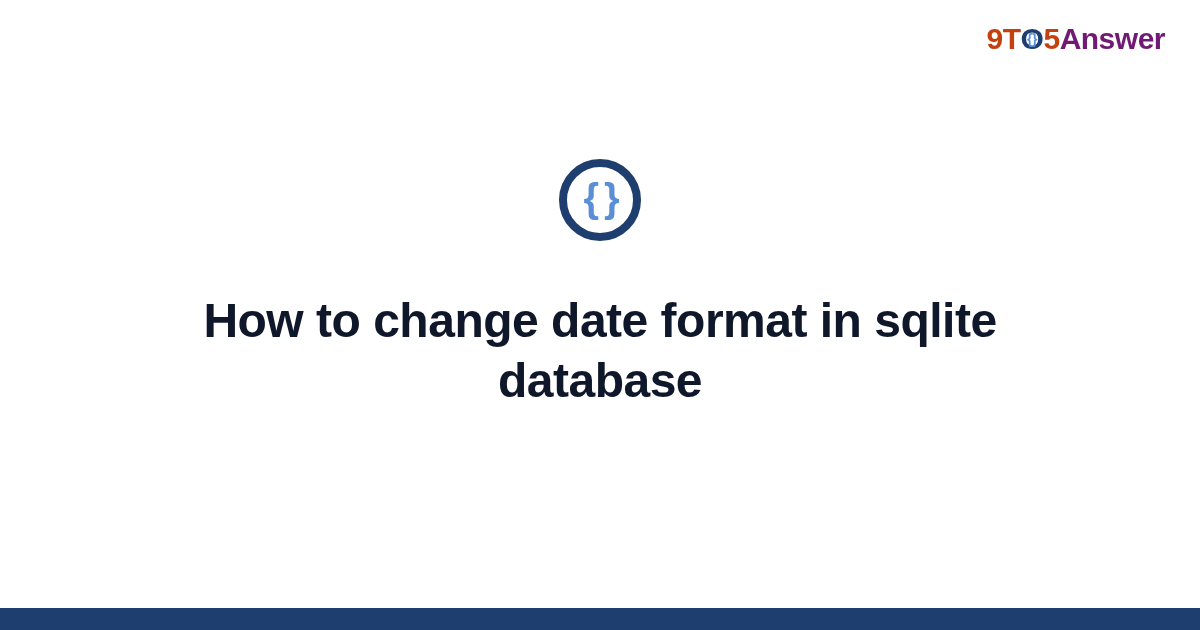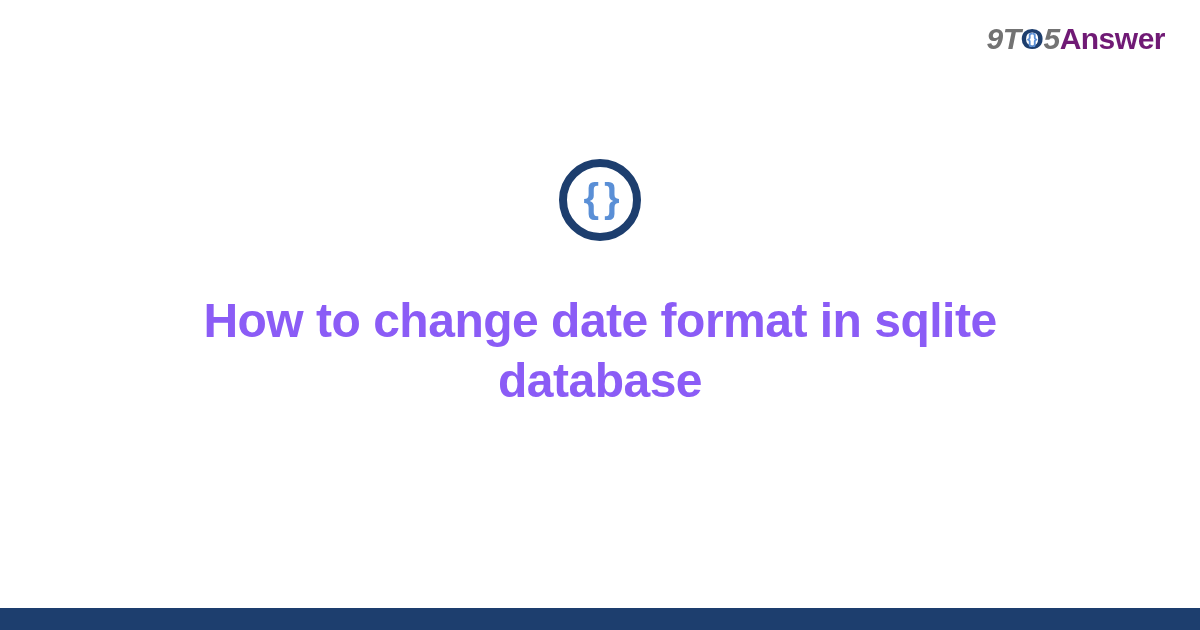--- a/index.html
+++ b/index.html
@@ -17,22 +17,21 @@
     }
     .header-logo {
       position: absolute;
       top: 22px;
       right: 35px;
       font-size: 30px;
       font-weight: 600;
       letter-spacing: -0.5px;
     }
     .logo-dark {
-      color: #737373;
-      font-style: italic;
+      color: #c2410c;
     }
     .logo-light {
       color: #701a75;
     }
     .logo-o-wrap {
       display: inline-block;
       position: relative;
       color: #1d3e6e;
     }
     .logo-o-inner {
@@ -74,21 +73,21 @@
       font-size: 40px;
       font-weight: 800;
       letter-spacing: -3px;
       line-height: 1;
       margin-top: -4px;
       font-family: Arial, sans-serif;
     }
     .title {
       font-size: 48px;
       font-weight: 700;
-      color: #8b5cf6;
+      color: #0f172a;
       text-align: center;
       line-height: 1.25;
       max-width: 900px;
       letter-spacing: -0.5px;
     }
     .footer-bar {
       position: absolute;
       bottom: 0;
       left: 0;
       width: 100%;

